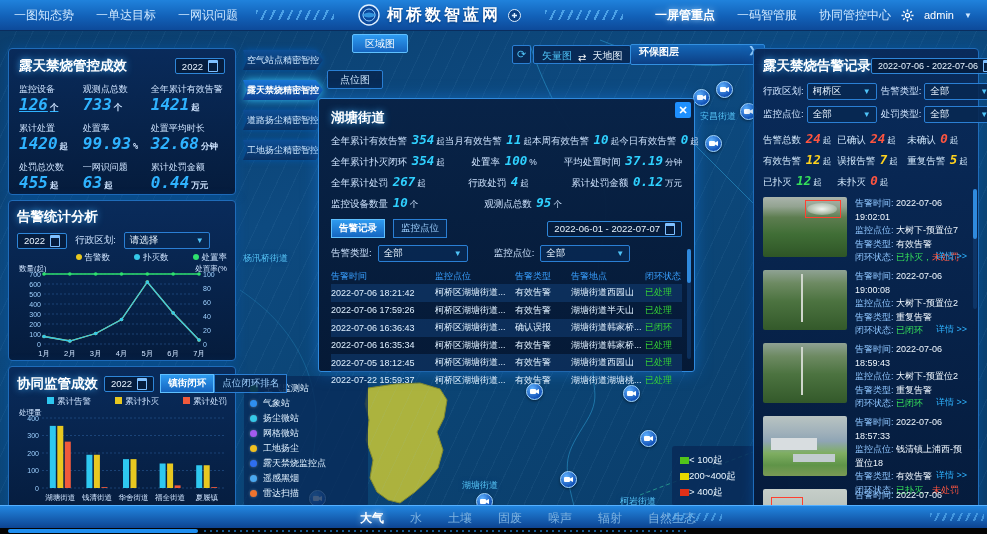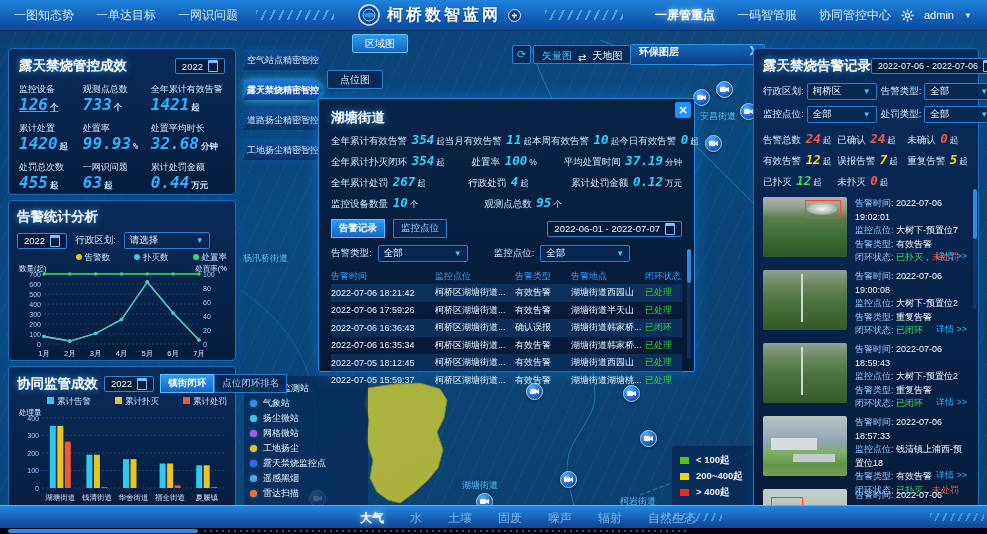--- a/index.html
+++ b/index.html
@@ -55,21 +55,21 @@
     display:flex;align-items:flex-start;justify-content:space-between;padding:0 8px;color:#fff;font-size:10px;font-weight:bold;}
   #layer-panel .arr{color:#9fd4ff;font-size:9px;}
 
   #pt-legend{position:absolute;left:244px;top:376px;width:112px;padding:5px 6px;z-index:5;
     background:rgba(8,42,88,.78);border-radius:3px;}
   .pt-item{display:flex;align-items:center;gap:6px;height:15px;font-size:9px;color:#dff0ff;cursor:pointer;}
   .pt-dot{width:7px;height:7px;border-radius:50%;flex:none;box-shadow:0 0 3px rgba(255,255,255,.35);}
 
   #cnt-legend{position:absolute;left:672px;top:446px;width:100px;padding:6px 8px;z-index:5;
     background:rgba(8,42,88,.85);border-radius:3px;}
-  .cnt-item{display:flex;align-items:center;gap:7px;height:16px;font-size:9.5px;color:#eaf6ff;font-weight:bold;}
+  .cnt-item{display:flex;align-items:center;height:16px;font-size:9.5px;color:#eaf6ff;}
   .cnt-sq{width:9px;height:7px;flex:none;}
 
   
   .panel{position:absolute;background:linear-gradient(180deg,rgba(9,42,90,.96),rgba(5,26,58,.96));
     border:1px solid #1f6cba;border-radius:4px;box-shadow:0 0 12px rgba(0,90,180,.45);z-index:10;}
   .p-title{font-size:13.5px;font-weight:bold;color:#fff;text-shadow:0 0 7px #3aa0e8;white-space:nowrap;}
   .chip{display:inline-flex;align-items:center;gap:5px;border:1px solid #2e86d8;background:rgba(6,28,60,.9);
     border-radius:2px;color:#e8f4ff;font-size:9.5px;padding:1px 6px;cursor:pointer;white-space:nowrap;}
   .cal{width:8px;height:8px;border:1px solid #7fc0ff;border-top-width:3px;border-radius:1px;flex:none;}
   .tab{font-size:9.5px;color:#9fd1ff;border:1px solid #2a7fd4;background:rgba(8,40,82,.9);
@@ -609,21 +609,21 @@
           <span class="tc4" style="color: rgb(53, 212, 53);">已处理</span>
         </div>
         <div class="t-row">
           <span class="tc0">2022-07-05 18:12:45</span>
           <span class="tc1">柯桥区湖塘街道...</span>
           <span class="tc2">有效告警</span>
           <span class="tc3">湖塘街道西园山</span>
           <span class="tc4" style="color: rgb(53, 212, 53);">已处理</span>
         </div>
         <div class="t-row">
-          <span class="tc0">2022-07-05 15:59:37</span>
+          <span class="tc0">2022-07-22 15:59:37</span>
           <span class="tc1">柯桥区湖塘街道...</span>
           <span class="tc2">有效告警</span>
           <span class="tc3">湖塘街道湖塘桃...</span>
           <span class="tc4" style="color: rgb(53, 212, 53);">已处理</span>
         </div>
       </div>
     <div id="pp-vscroll">
         <div class="thumb"></div>
       </div>
   </div>

